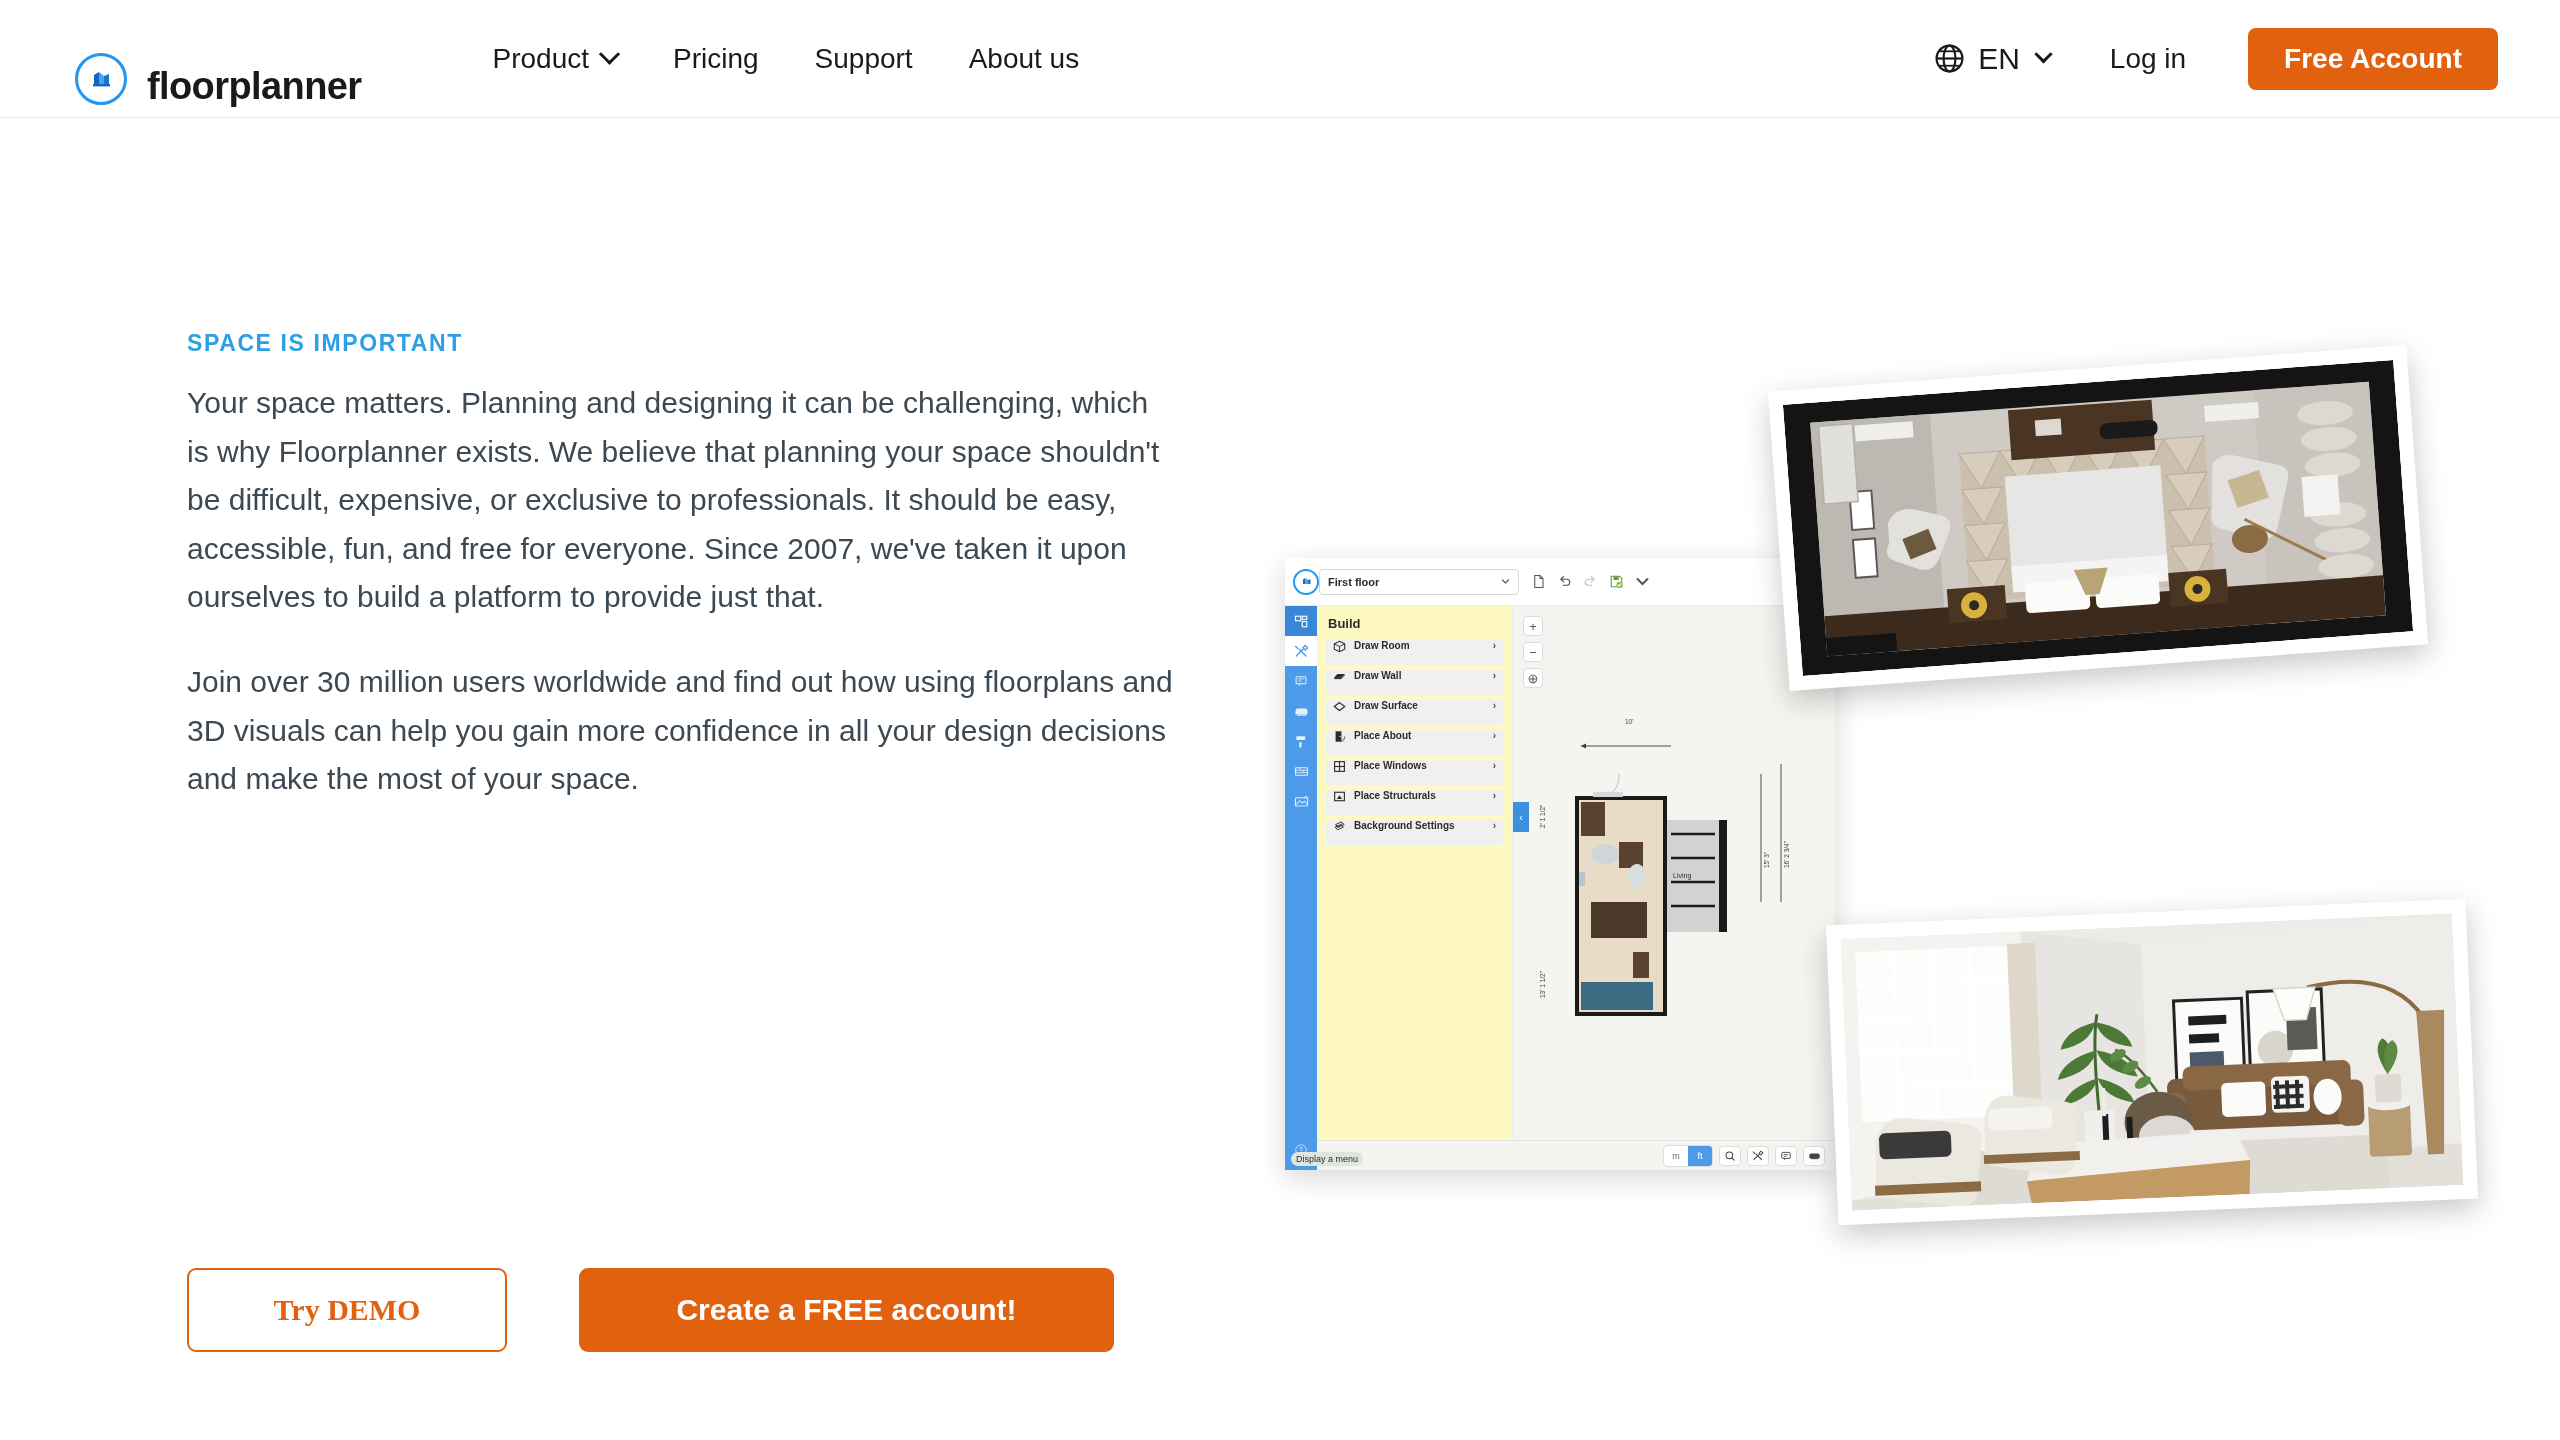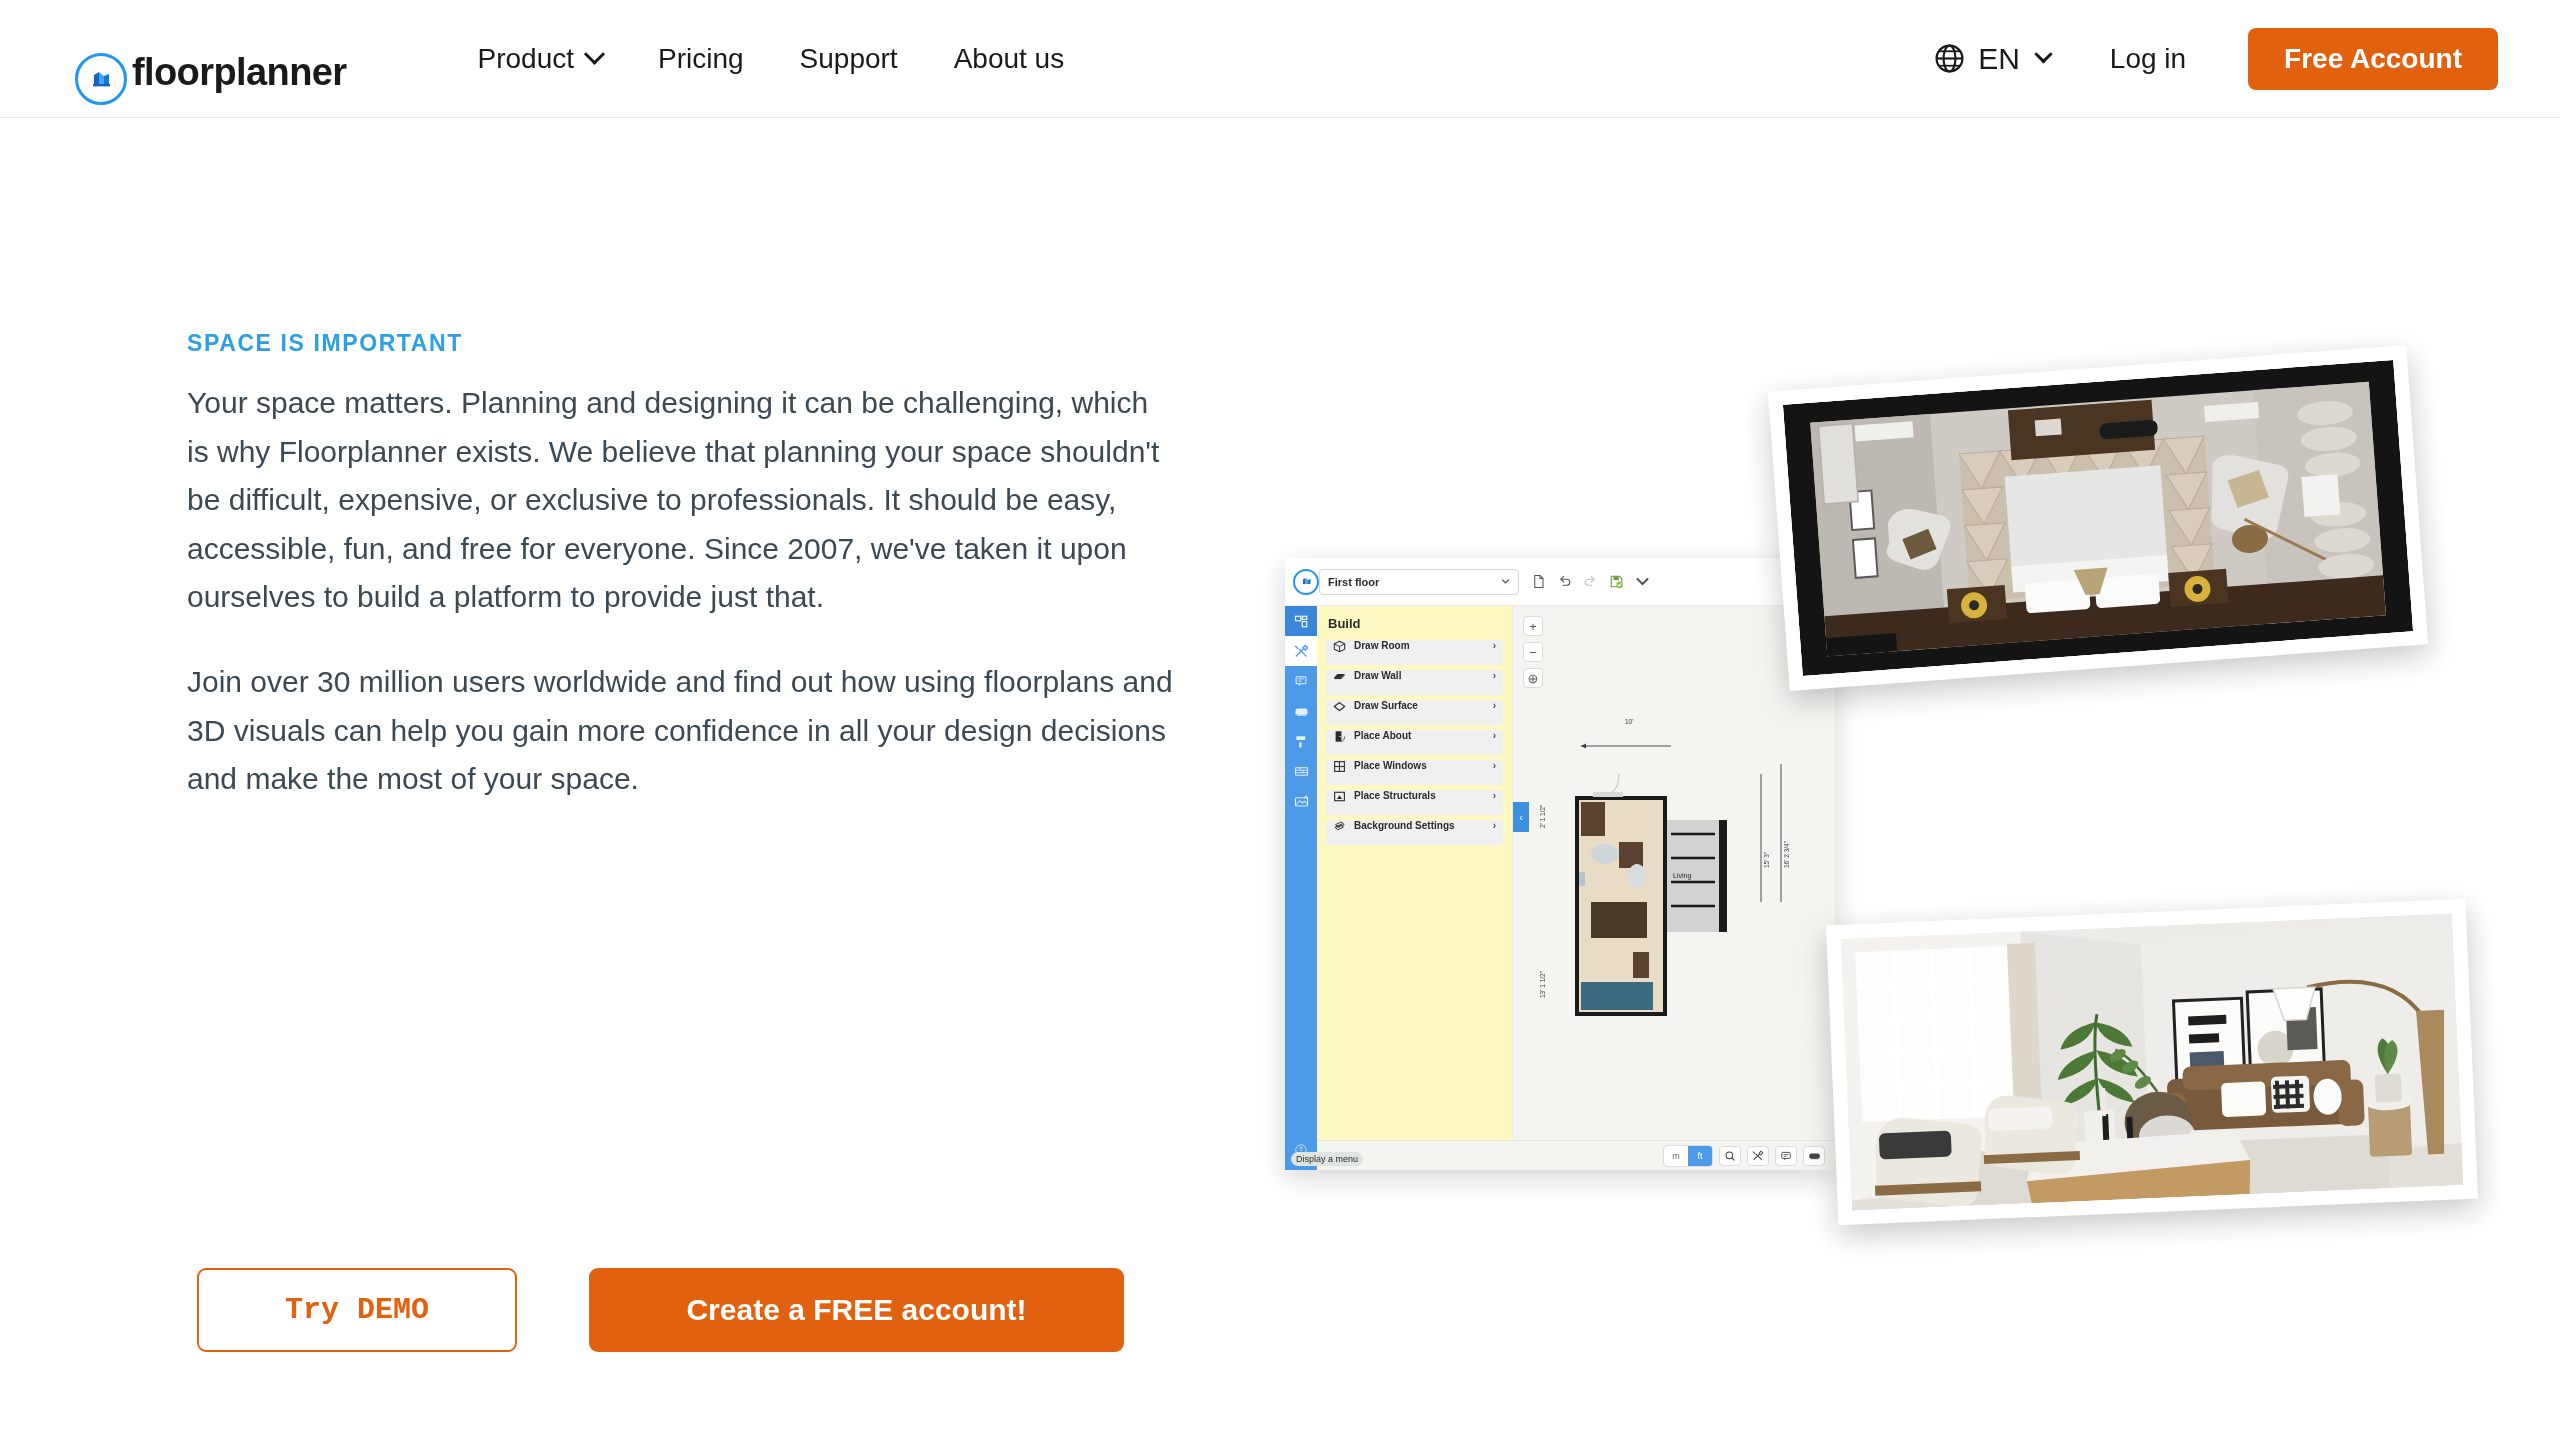--- a/index.html
+++ b/index.html
@@ -11,21 +11,21 @@
   }
 
   
   .site-header {
     position: absolute; top: 0; left: 0;
     width: 2560px; height: 118px;
     background: #ffffff;
     border-bottom: 1px solid #e8e8e8;
     display: flex; align-items: center;
   }
-  .brand { display: flex; align-items: flex-start; gap: 5px; margin-left: 75px; margin-top: 40px; }
+  .brand { display: flex; align-items: flex-end; gap: 20px; margin-left: 75px; margin-top: 40px; }
   .brand-mark {
     width: 52px; height: 52px; border-radius: 50%;
     border: 3px solid #2196f3;
     display: flex; align-items: center; justify-content: center;
     background: #ffffff; flex: none;
   }
   .brand-name {
     font-size: 38px; font-weight: 700; color: #1a1a1a;
     letter-spacing: -0.6px; line-height: 1;
   }
@@ -89,21 +89,21 @@
     max-width: 990px; margin-bottom: 36px;
   }
 
   .cta-row { position: absolute; left: 187px; top: 1268px; display: flex; gap: 72px; }
   .btn-demo {
     background: #ffffff; color: #e2610f;
     border: 2.5px solid #e2610f; border-radius: 9px;
     font-size: 30px; font-weight: 700;
     width: 320px; height: 84px;
     display: flex; align-items: center; justify-content: center;
-    cursor: pointer; font-family: Liberation Mono, monospace; margin-left: 10px;
+    cursor: pointer; font-family: Liberation Serif, serif;
   }
   .btn-create {
     background: #e2610f; color: #ffffff; border: none; border-radius: 9px;
     font-size: 30px; font-weight: 700;
     width: 535px; height: 84px;
     display: flex; align-items: center; justify-content: center;
     cursor: pointer; font-family: "Liberation Sans", sans-serif;
   }
 
   

